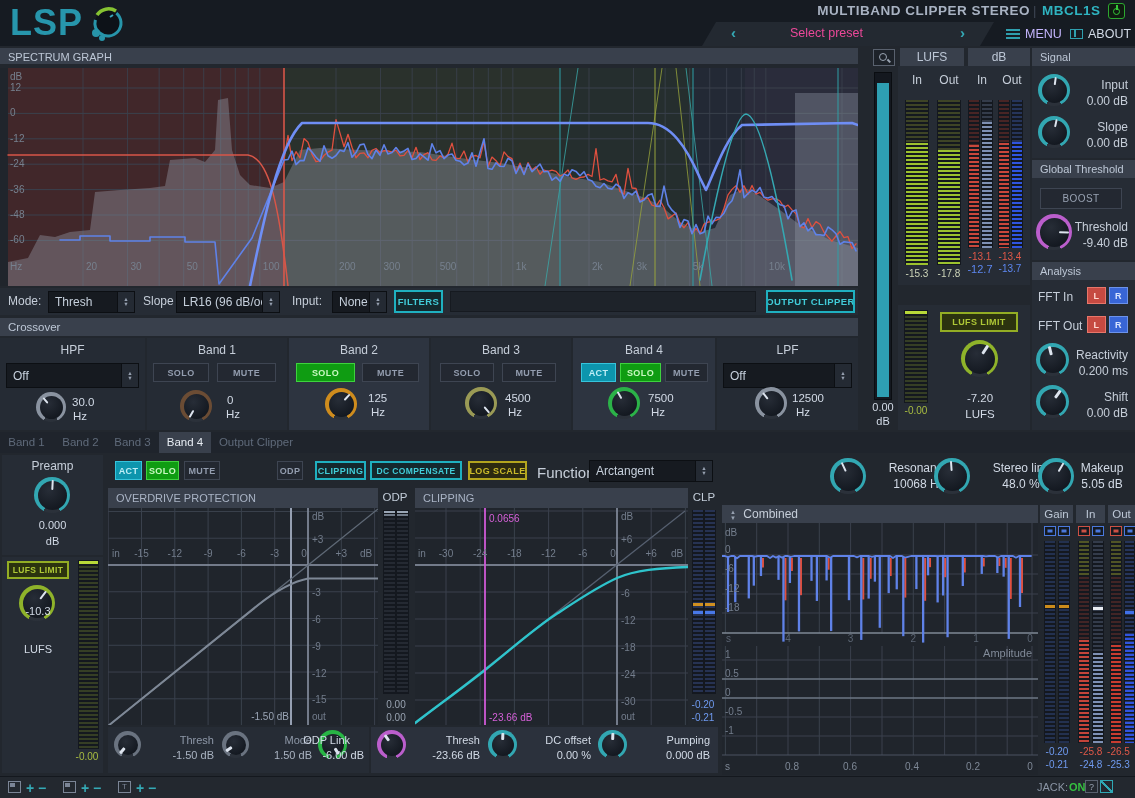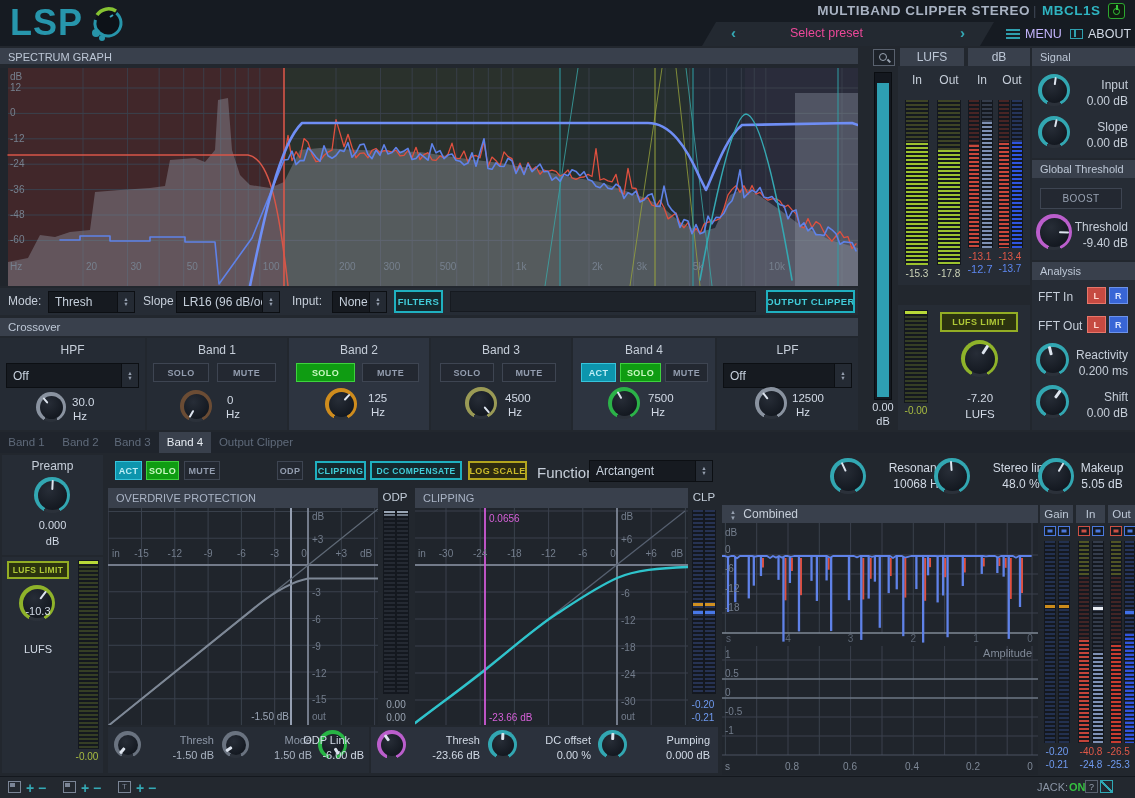--- a/index.html
+++ b/index.html
@@ -756,21 +756,21 @@
   <div class="layer seg" style="top:36px;height:68px;--c:rgba(150,60,50,0.35)"></div>
   <div class="layer seg" style="top:104px;bottom:0;--c:#c83c30"></div>
 </div>
 <div class="abs mwrap" style="left:1124px;top:541px;width:11px;height:202px">
   <div class="layer seg" style="top:0;bottom:0;--c:rgba(70,105,200,0.35)"></div>
   <div class="layer" style="top:70px;height:3px;background:#4070e8"></div>
   <div class="layer seg" style="top:93px;bottom:0;--c:#2f55e0"></div>
 </div>
 <div class="abs c" style="left:1036px;top:746px;width:42px;font-size:10px;color:#6f9af0">-0.20</div>
 <div class="abs c" style="left:1036px;top:759px;width:42px;font-size:10px;color:#6f9af0">-0.21</div>
-<div class="abs c" style="left:1070px;top:746px;width:42px;font-size:10px;color:#e05848">-40.8</div>
+<div class="abs c" style="left:1070px;top:746px;width:42px;font-size:10px;color:#e05848">-25.8</div>
 <div class="abs c" style="left:1070px;top:759px;width:42px;font-size:10px;color:#6f9af0">-24.8</div>
 <div class="abs c" style="left:1102px;top:746px;width:33px;font-size:10px;color:#e05848">-26.5</div>
 <div class="abs c" style="left:1102px;top:759px;width:33px;font-size:10px;color:#6f9af0">-25.3</div>
 
 <div class="abs" style="left:0;top:776px;width:1135px;height:22px;background:#23282f;border-top:1px solid #14181e"></div>
 <div class="wicon" style="left:8px;top:781px"></div>
 <div class="pm" style="left:26px;top:781px">+</div>
 <div class="pm" style="left:38px;top:781px">−</div>
 <div class="wicon" style="left:63px;top:781px"></div>
 <div class="pm" style="left:81px;top:781px">+</div>

